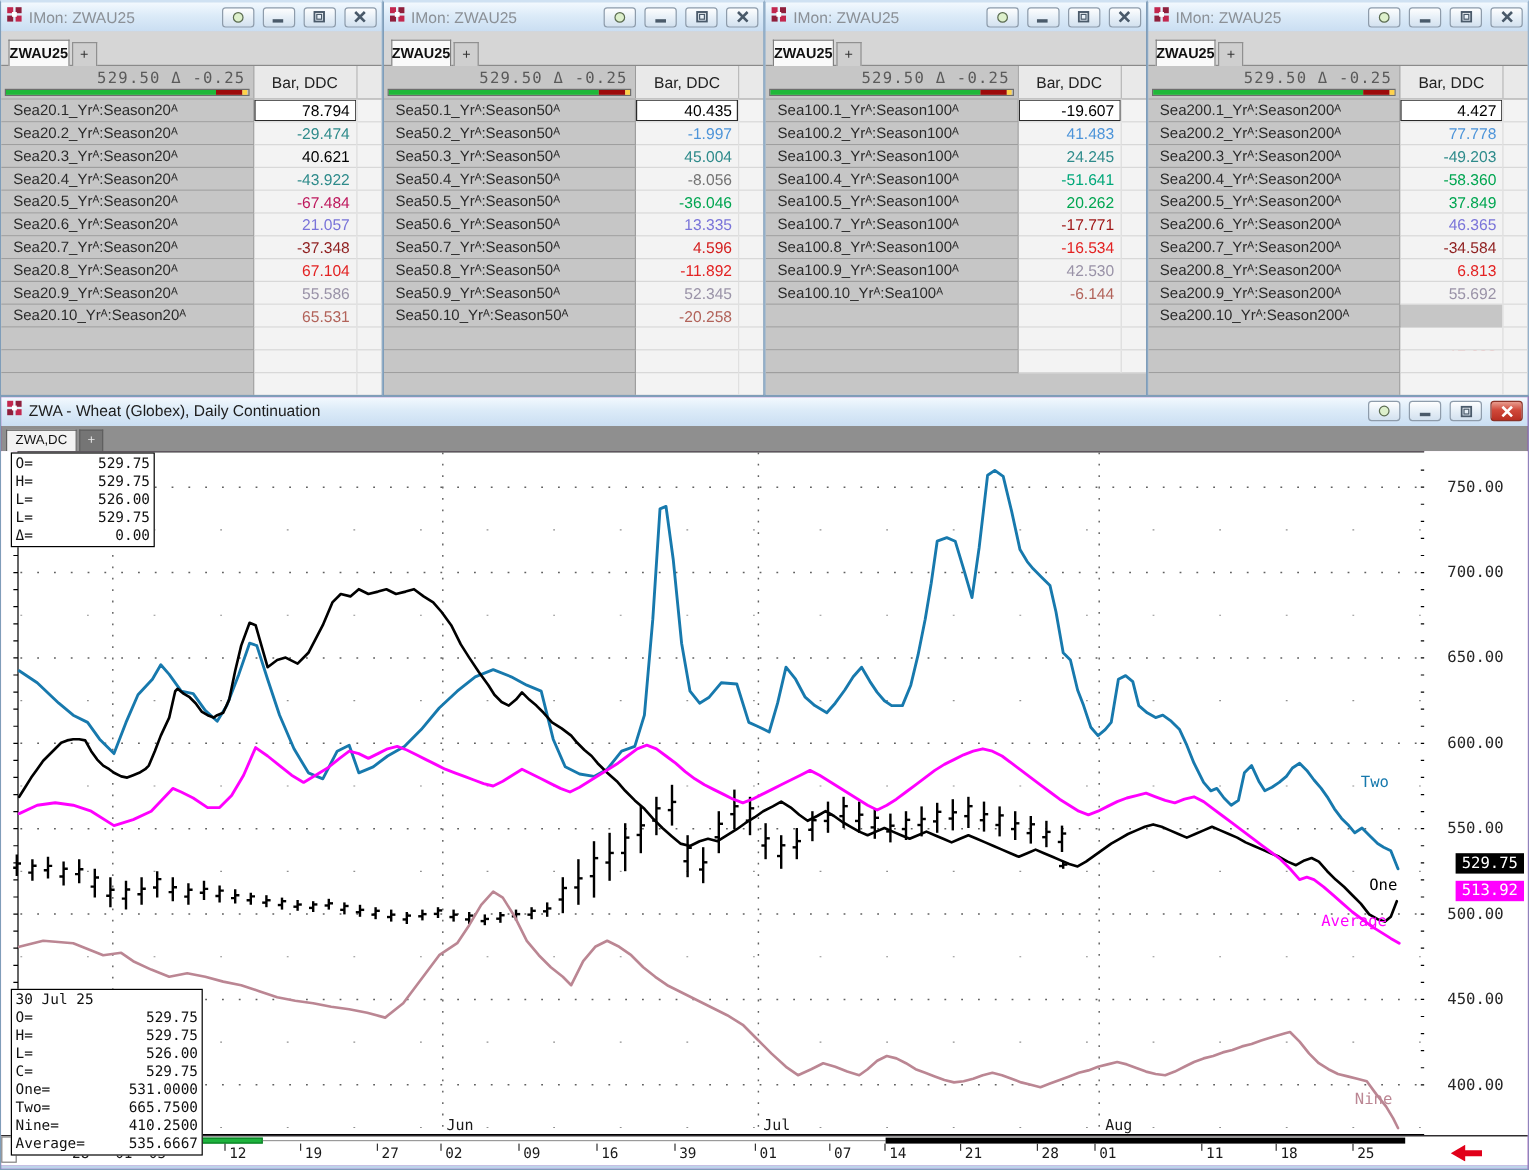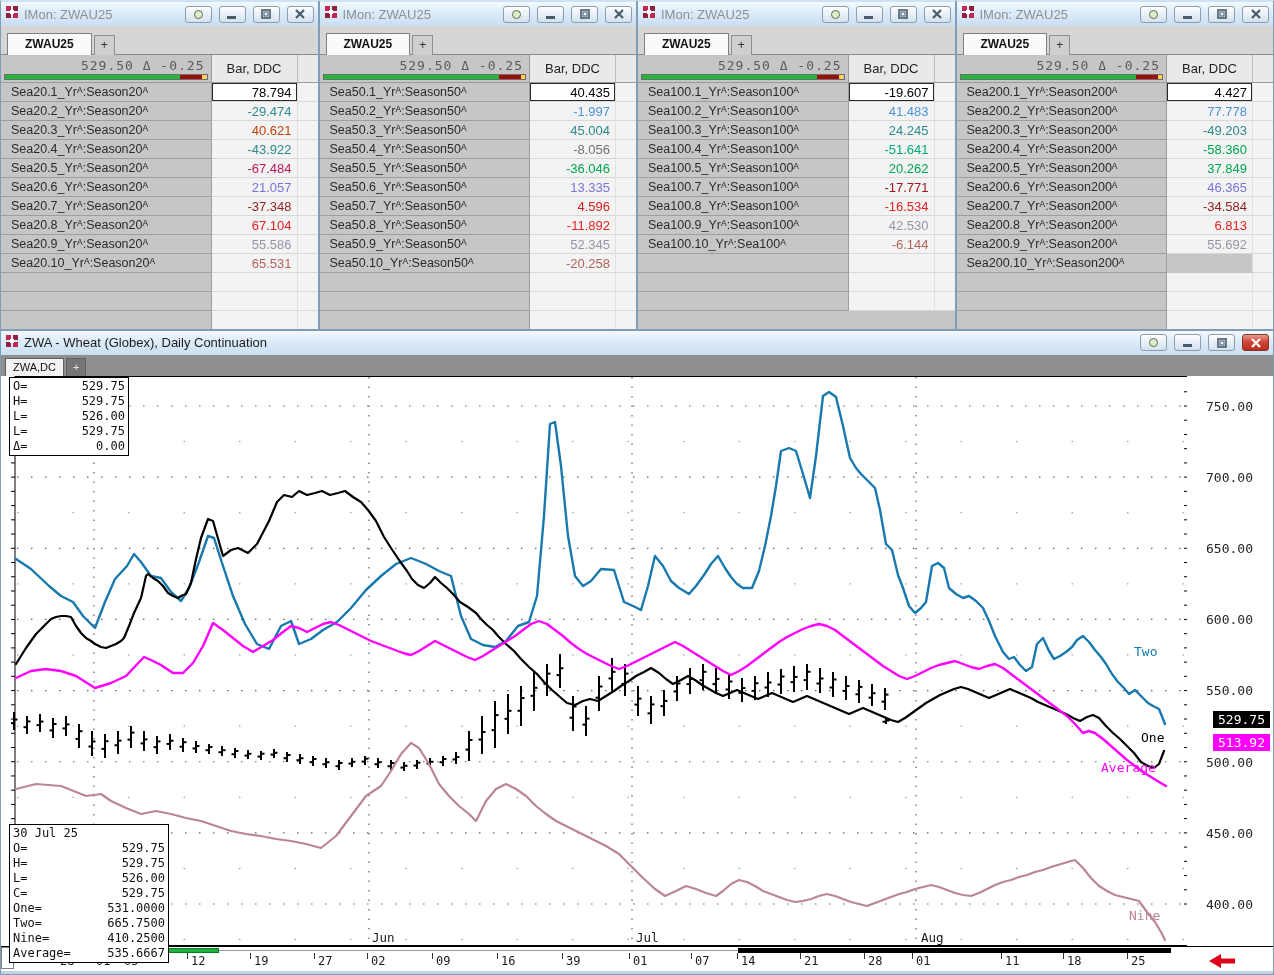--- a/index.html
+++ b/index.html
@@ -13,21 +13,21 @@
     background:linear-gradient(#f3f9fe,#dcebf8 45%,#cadef2);}
   .p-title .t-text{flex:1;font-size:13px;color:#8b9096;white-space:nowrap;overflow:hidden;}
   .win-btn{width:27px;height:17px;border:1px solid #8e9cab;border-radius:3px;
     background:linear-gradient(#fefefe,#e9f1f8 45%,#d3e1ef);display:flex;align-items:center;justify-content:center;
     box-sizing:border-box;margin-left:2px;}
   .win-btn svg{display:block;}
   .win-btn.closer{background:linear-gradient(#e89c8e,#d0493a 45%,#b92f23);border-color:#8c3227;}
   .dot-glyph{width:9px;height:9px;border-radius:50%;background:#ddf0cc;border:1px solid #5a6b50;box-sizing:border-box;}
   .p-tabs{height:28px;background:#d6d6d6;display:flex;align-items:flex-end;padding-left:6px;border-bottom:1px solid #8a8a8a;position:relative;}
   .tab-active{background:#fafafa;border:1px solid #808080;border-bottom:none;font-weight:bold;font-size:12px;
-    padding:3px 17px 4px;color:#111;position:relative;top:1px;z-index:2;}
+    padding:3px 0 4px;color:#111;position:relative;top:1px;z-index:2;}
   .tab-plus{border:1px solid #909090;border-bottom:none;background:#cfcfcf;font-size:12px;color:#333;
     padding:2px 6px 3px;margin-left:2px;position:relative;top:1px;}
   .p-table{flex:1;background:#c6c6c6;overflow:hidden;font-size:12.5px;}
   .q-row{display:flex;height:28px;box-sizing:border-box;border-bottom:1px solid #9b9b9b;}
   .q-cell{flex:1;position:relative;background:#c6c6c6;}
   .q-text{position:absolute;right:6px;top:3px;font-size:13px;color:#5a5a5a;letter-spacing:1px;}
   .q-bar{position:absolute;left:3px;right:3px;bottom:2px;height:6px;display:flex;border:1px solid #6d6d6d;box-sizing:border-box;}
   .vhead{width:85px;background:#e9e9e9;border-left:1px solid #9b9b9b;display:flex;align-items:center;justify-content:center;
     font-size:13px;color:#222;}
   .vextra{width:20px;background:#e9e9e9;border-left:1px solid #bbb;}
@@ -118,21 +118,21 @@
           <div class="d-val sel" style="color: rgb(0, 0, 0);">78.794</div>
           <div class="d-extra"></div>
         </div>
         <div class="d-row">
           <div class="d-label">Sea20.2_Yrᴬ:Season20ᴬ</div>
           <div class="d-val" style="color: rgb(46, 139, 139);">-29.474</div>
           <div class="d-extra"></div>
         </div>
         <div class="d-row">
           <div class="d-label">Sea20.3_Yrᴬ:Season20ᴬ</div>
-          <div class="d-val" style="color: #c2410c;">40.621</div>
+          <div class="d-val" style="color: #000000;">40.621</div>
           <div class="d-extra"></div>
         </div>
         <div class="d-row">
           <div class="d-label">Sea20.4_Yrᴬ:Season20ᴬ</div>
           <div class="d-val" style="color: rgb(46, 139, 139);">-43.922</div>
           <div class="d-extra"></div>
         </div>
         <div class="d-row">
           <div class="d-label">Sea20.5_Yrᴬ:Season20ᴬ</div>
           <div class="d-val" style="color: #be185d;">-67.484</div>

